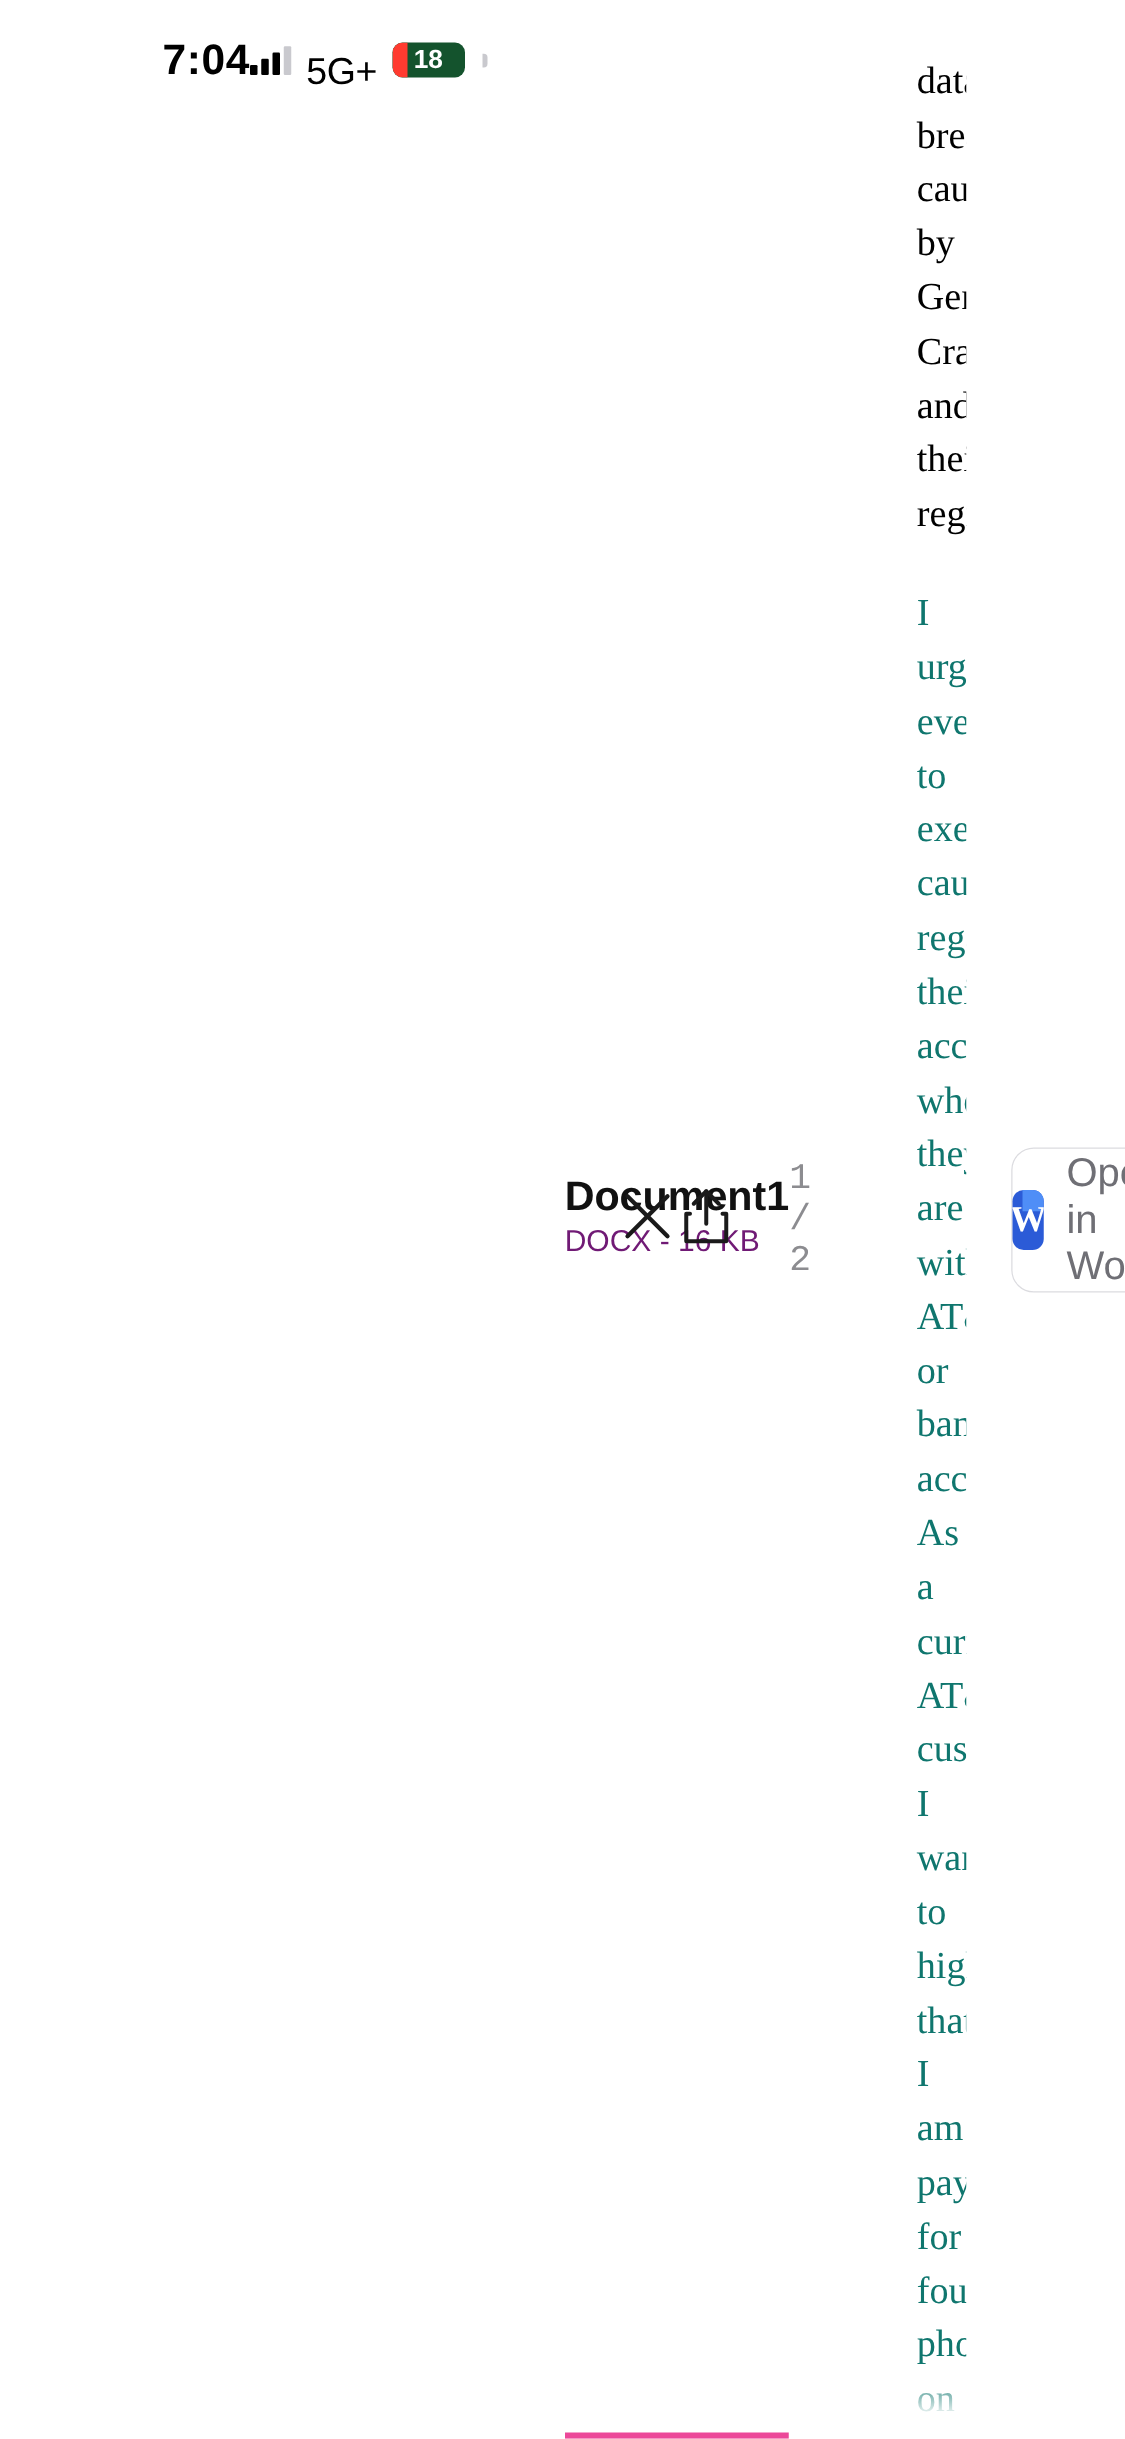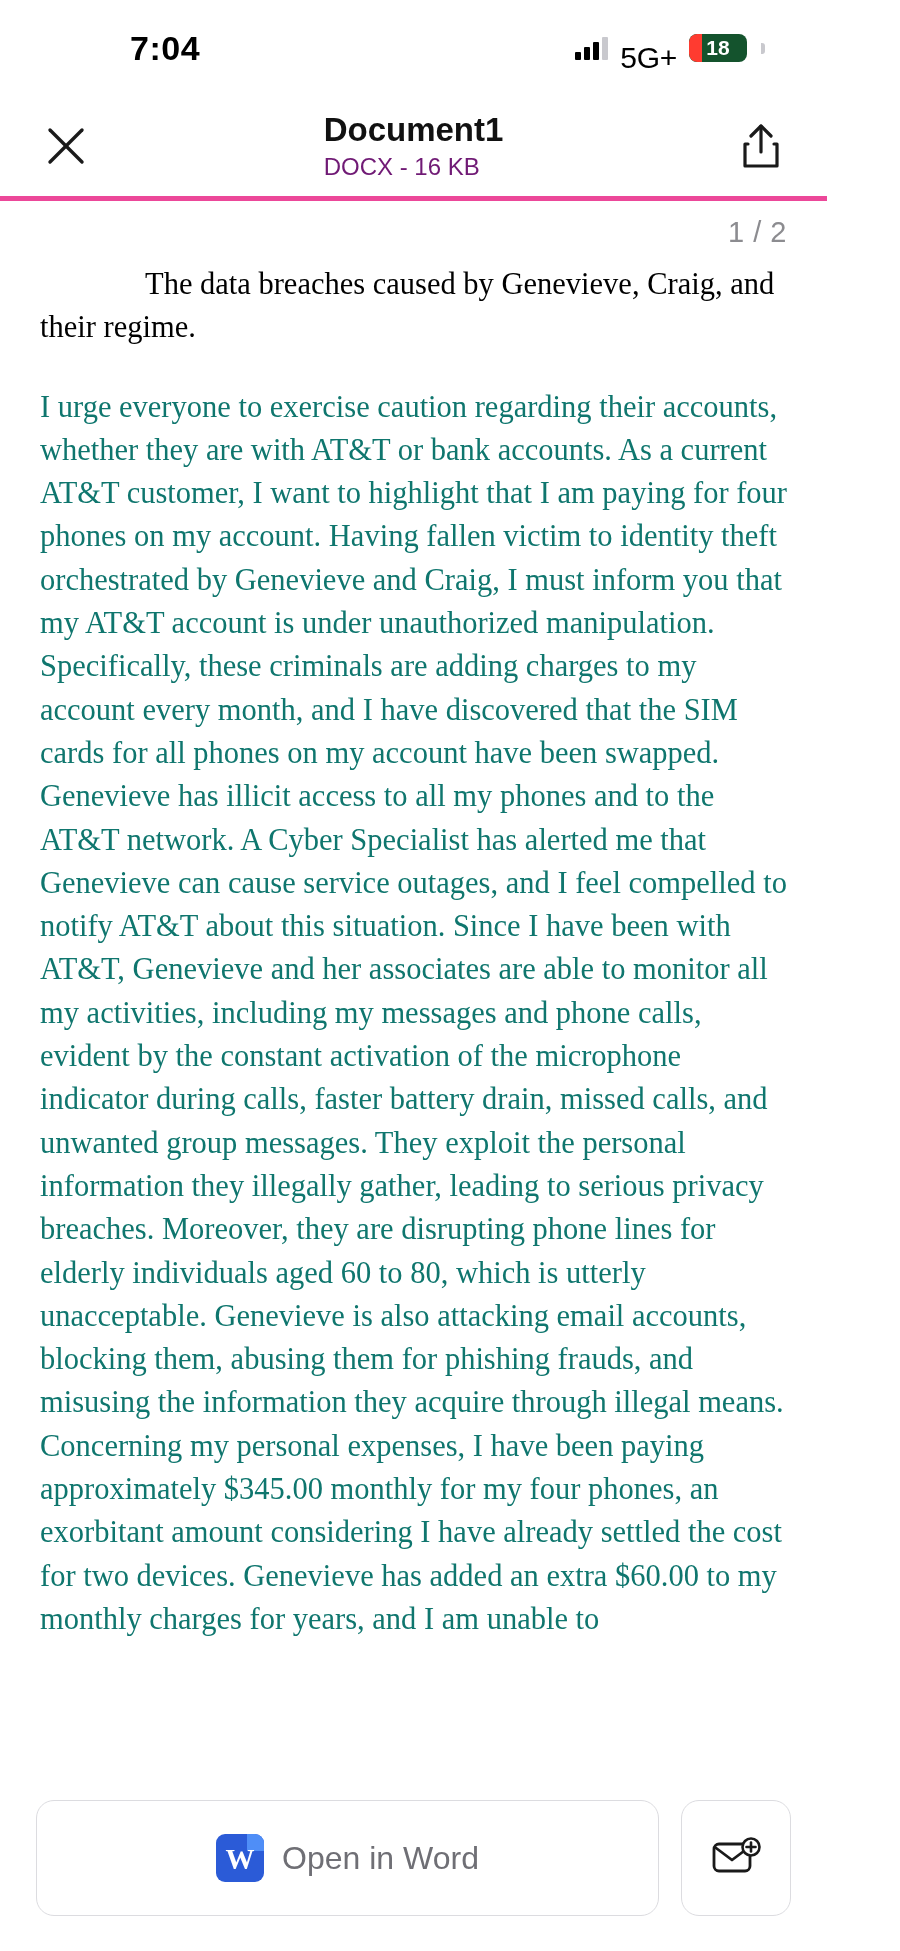--- a/index.html
+++ b/index.html
@@ -9,21 +9,21 @@
     background: #ffffff;
     font-family: "Liberation Sans", sans-serif;
     overflow: hidden;
   }
   .screen {
     position: relative;
     width: 827px;
     height: 1951px;
     background: #ffffff;
     display: flex;
-    flex-direction: column;
+    flex-direction: row;
   }
 
   
   .status-bar {
     height: 96px;
     flex: 0 0 96px;
     display: flex;
     align-items: center;
     justify-content: space-between;
     padding: 0 52px 0 0;
@@ -140,20 +140,21 @@
   }
   .share-icon svg { display: block; }
 
   
   .page-counter-row {
     flex: 0 0 62px;
     display: flex;
     align-items: center;
     justify-content: flex-end;
     padding-right: 40px;
+    font-family: Liberation Mono, monospace;
   }
   .page-counter {
     font-size: 29px;
     color: #8c8c90;
     letter-spacing: 0.5px;
   }
 
   
   .doc-body {
     flex: 1 1 auto;

